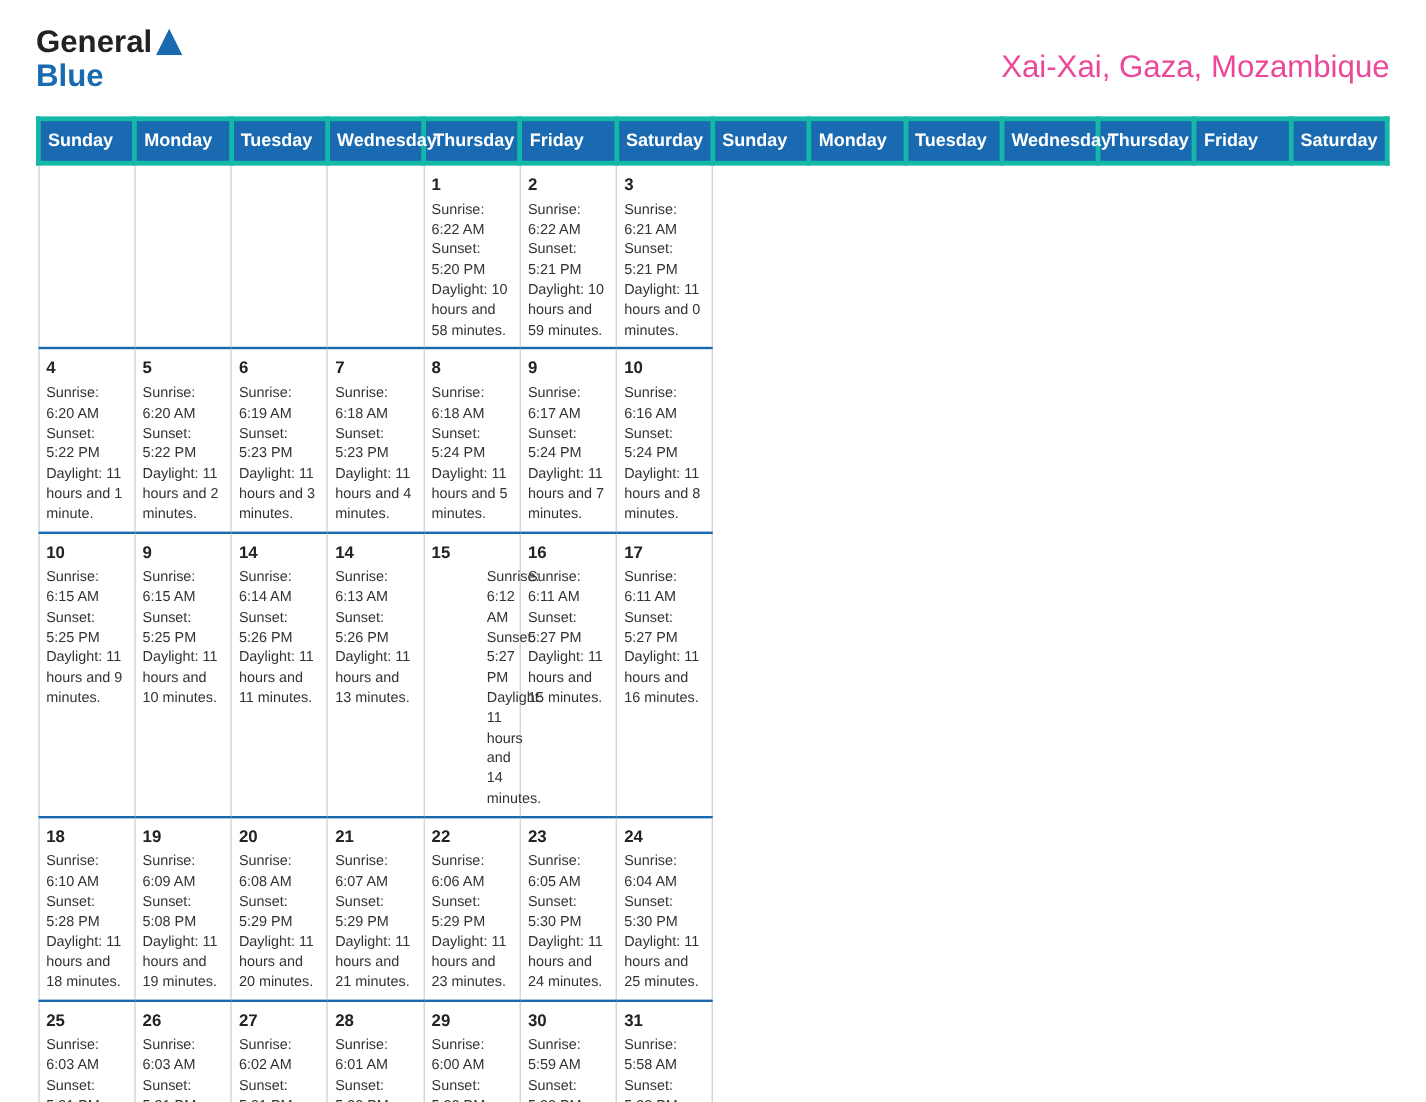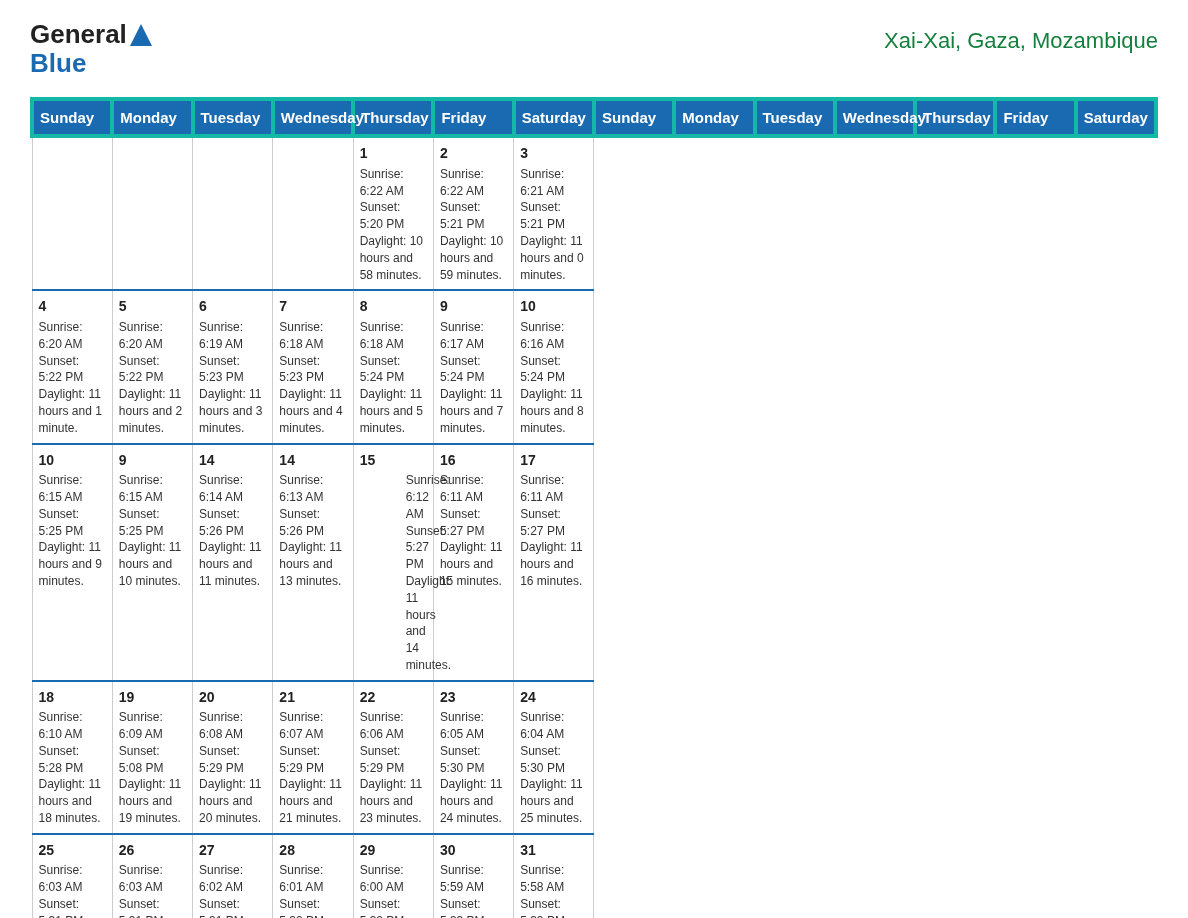--- a/index.html
+++ b/index.html
@@ -44,23 +44,23 @@
     .title-block {
       text-align: right;
     }
     .month-year {
       font-size: 52px;
       font-weight: normal;
       color: #222;
       line-height: 1.1;
     }
     .location {
-      font-size: 22px;
-      color: #15803d;
-      margin-top: 8px;
+      font-size: 26px;
+      color: #ec4899;
+      margin-top: 20px;
     }
     table {
       width: 100%;
       border-collapse: collapse;
       table-layout: fixed;
     }
     th {
       background-color: #1a6ab1;
       color: #fff;
       font-size: 15px;

